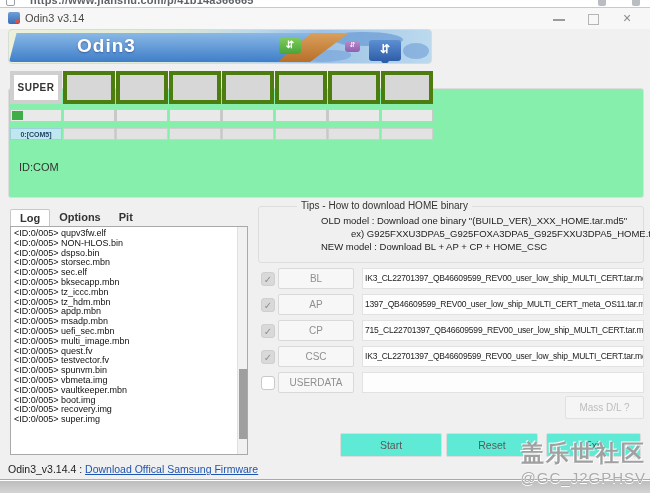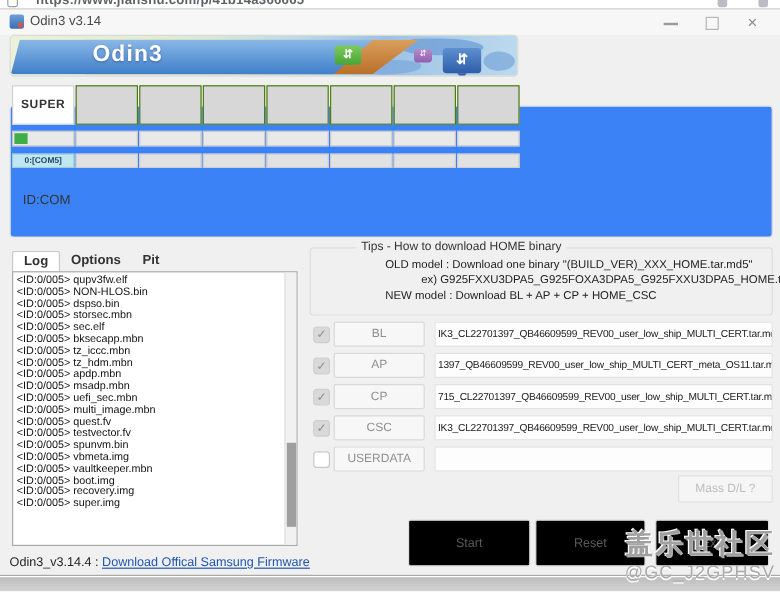--- a/index.html
+++ b/index.html
@@ -35,25 +35,25 @@
   .pin { position:absolute; border-radius:3px; z-index:3; }
   .pin-green { left:270px; top:8px; width:22px; height:16px; background:linear-gradient(#7ecb5a,#47a43a); }
   .pin-green::after { content:"⇵"; position:absolute; left:0; right:0; top:1px; text-align:center; color:#fff; font-size:10px; font-weight:bold; }
   .pin-purple { left:336px; top:11px; width:15px; height:11px; background:linear-gradient(#b88cc9,#8f5fae); }
   .pin-purple::after { content:"⇵"; position:absolute; left:0; right:0; top:0; text-align:center; color:#fff; font-size:7px; }
   .pin-blue { left:360px; top:10px; width:32px; height:21px; background:linear-gradient(#5d8fd2,#2f5ea8); }
   .pin-blue::before { content:""; position:absolute; left:12px; bottom:-5px; border-left:4px solid transparent; border-right:4px solid transparent; border-top:5px solid #2f5ea8; }
   .pin-blue::after { content:"⇵"; position:absolute; left:0; right:0; top:2px; text-align:center; color:#fff; font-size:12px; font-weight:bold; }
 
   
-  .idcom-box { position:absolute; left:8px; top:80px; width:636px; height:110px; border:1px solid #ddd; border-radius:3px; background:#3b82f6; }
+  .idcom-box { position:absolute; left:8px; top:80px; width:636px; height:110px; border:1px solid #ddd; border-radius:3px; background:#86efac; }
   .idcom-label { position:absolute; left:10px; top:72px; font-size:11px; color:#333; }
   .slot-row { position:absolute; left:10px; display:flex; gap:1px; }
   .row-tabs { top:63px; }
-  .slot-tab { width:52px; height:33px; background:#d7d7d7; border:1px solid #4d7c0f; font-size:10px; font-weight:bold; color:#333; display:flex; align-items:center; justify-content:center; letter-spacing:.5px; }
+  .slot-tab { width:52px; height:33px; background:#d7d7d7; border:4px solid #4d7c0f; font-size:10px; font-weight:bold; color:#333; display:flex; align-items:center; justify-content:center; letter-spacing:.5px; }
   .slot-tab.active { background:#fff; border-color:#cfcfcf; }
   .row-progress { top:101px; }
   .slot-progress { width:52px; height:13px; background:#e9e9e9; border:1px solid #c9c9c9; position:relative; }
   .slot-progress .fill { position:absolute; left:1px; top:1px; bottom:1px; background:#3fae49; }
   .row-com { top:120px; }
   .slot-com { width:52px; height:12px; background:#e2e2e2; border:1px solid #cfcfcf; font-size:7px; font-weight:bold; color:#355; display:flex; align-items:center; justify-content:center; }
   .slot-com.active { background:#bfe7f0; border-color:#9fcfdc; color:#246; }
 
   
   .log-tab-bar { position:absolute; left:10px; top:201px; display:flex; height:18px;font-weight:bold; }
@@ -77,21 +77,21 @@
   
   .file-rows { position:absolute; left:258px; top:260px; width:386px; }
   .file-row { display:flex; align-items:center; height:21px; margin-bottom:5px; }
   .checkbox { width:14px; height:14px; margin-left:3px; border-radius:3px; background:#fff; border:1px solid #c9c9c9; font-size:10px; line-height:13px; text-align:center; color:#999; }
   .checkbox.checked { background:#d9d9d9; border-color:#cfcfcf; color:#8f8f8f; }
   .file-btn { width:76px; height:21px; margin-left:3px; background:#f7f7f7; border:1px solid #d9d9d9; border-radius:2px; font-size:10px; color:#8f8f8f; display:flex; align-items:center; justify-content:center; }
   .file-field { width:282px; height:21px; margin-left:8px; background:#fdfdfd; border:1px solid #e2e2e2; font-size:8.5px; letter-spacing:-.2px; color:#222; line-height:19px; white-space:nowrap; overflow:hidden; padding:0 2px; }
 
   .mass-dl { position:absolute; left:565px; top:388px; width:79px; height:23px; background:#f5f5f5; border:1px solid #e0e0e0; border-radius:2px; font-size:10px; color:#bdbdbd; display:flex; align-items:center; justify-content:center; }
 
-  .action-btn { position:absolute; top:425px; height:39px; background:#000000; border:1px solid #dcdcdc; border-radius:2px; font-size:10.5px; color:#5a5a5a; display:flex; align-items:center; justify-content:center; }
+  .action-btn { position:absolute; top:425px; height:24px; background:#5eead4; border:1px solid #dcdcdc; border-radius:2px; font-size:10.5px; color:#5a5a5a; display:flex; align-items:center; justify-content:center; }
   .btn-start { left:340px; width:102px; }
   .btn-reset { left:446px; width:92px; }
   .btn-exit  { left:546px; width:95px; }
 
   .statusbar { position:absolute; left:8px; top:455px; font-size:10.5px; color:#222; }
   .statusbar a { color:#1f55b0; text-decoration:underline; }
 
   .watermark { position:absolute; right:4px; top:438px; text-align:right; z-index:5; pointer-events:none; }
   .wm-main { font-size:23px; font-weight:bold; color:#a0a0a0; letter-spacing:2px; text-shadow:-1px -1px 0 #fff, 1px 1px 0 rgba(255,255,255,.7); }
   .wm-sub { font-size:15px; color:#ababab; letter-spacing:1px; text-shadow:0 1px 0 #fff; }

